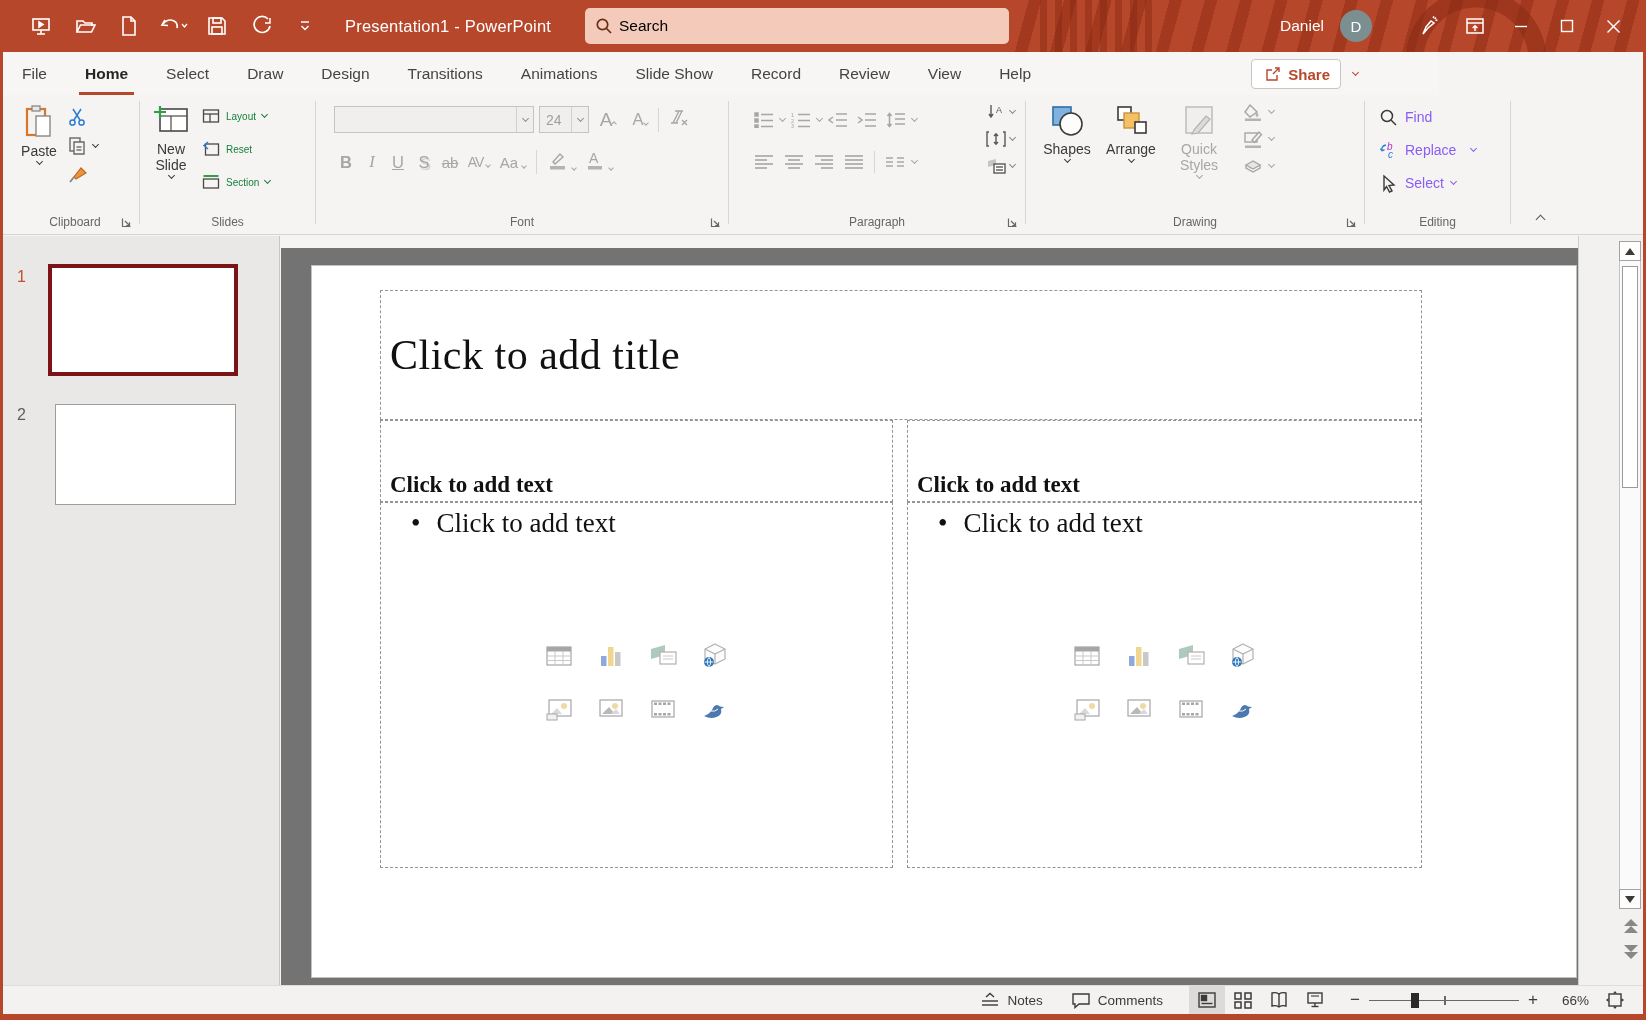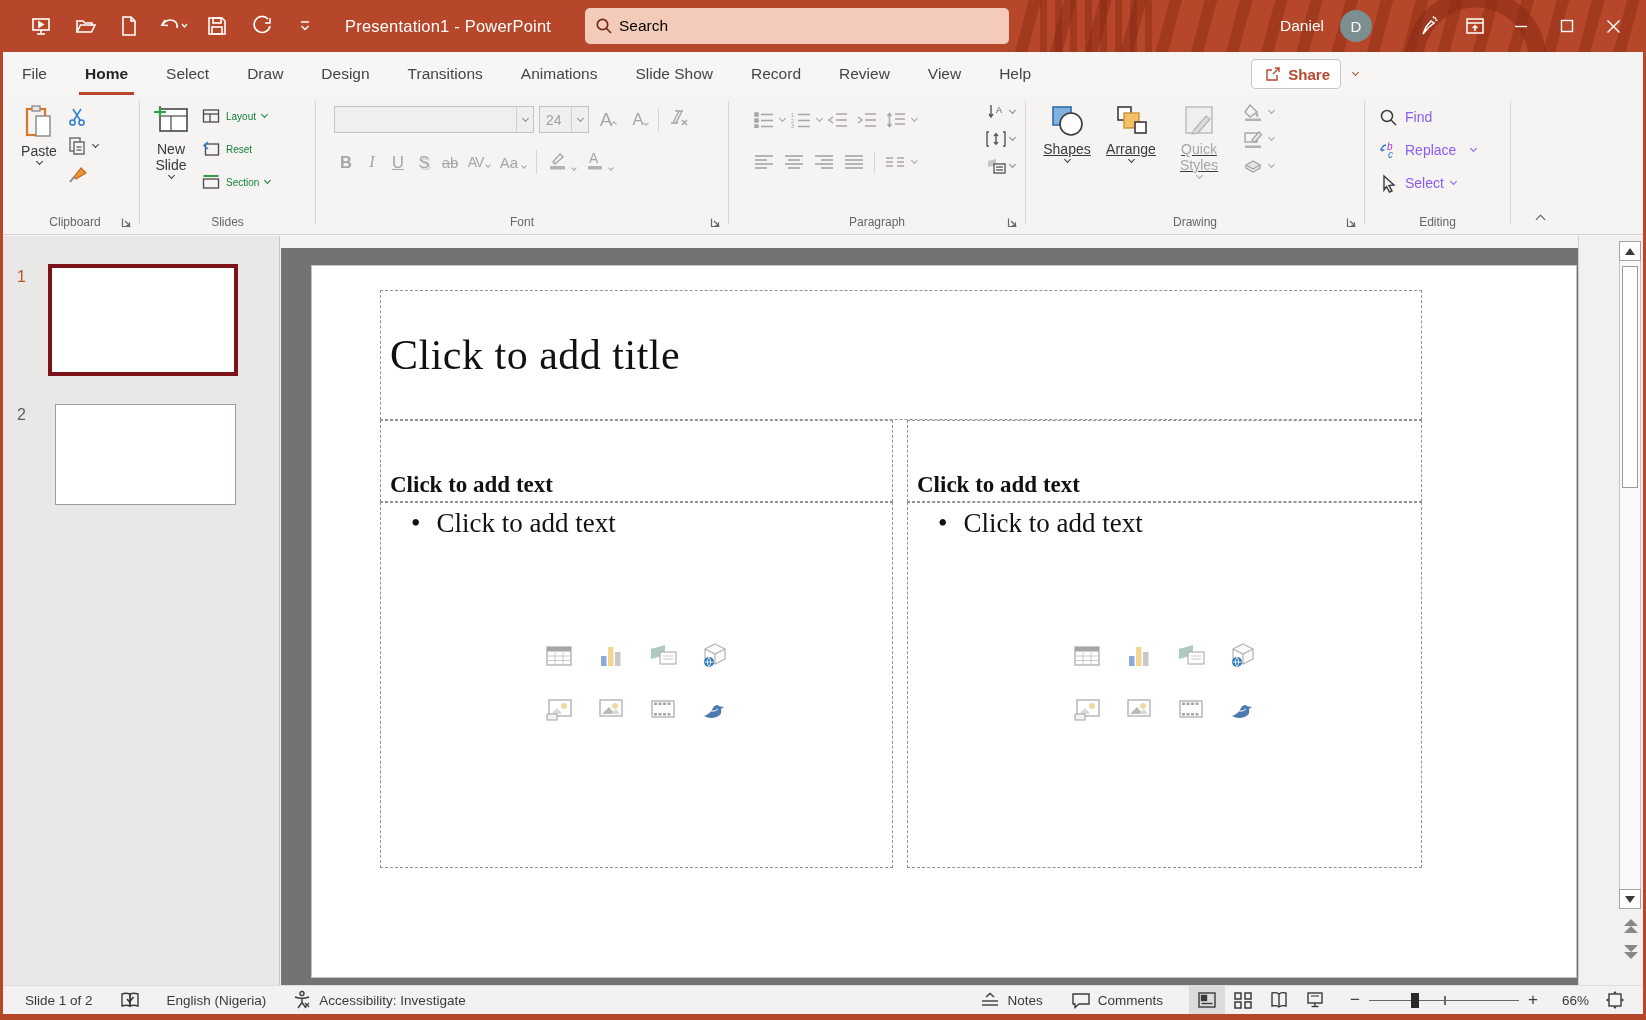--- a/index.html
+++ b/index.html
@@ -547,21 +547,21 @@
       <div class="launcher">
         <svg width="11" height="11" viewBox="0 0 11 11" fill="none" stroke="#6a6867" stroke-width="1.2">
             <path d="M1.5 1.5 v8 h8"></path>
             <path d="M4 4 l4.5 4.5 M8.5 5.2 v3.3 h-3.3"></path>
           </svg>
       </div>
     </div>
     <div class="vdiv"></div>
 
     <div class="rgroup" style="width:338px">
-      <div style="display:flex; padding-left:10px;text-decoration:underline;">
+      <div style="display:flex; padding-left:10px;">
         <div class="bigbtn" style="width:62px">
           <svg width="38" height="34" viewBox="0 0 38 34" fill="none">
             <rect x="5" y="3" width="18" height="18" fill="#7fb2e0" stroke="#2e6da4" stroke-width="1.6"></rect>
             <circle cx="23" cy="20" r="11" fill="#fdfdfd" stroke="#3b3a39" stroke-width="1.6"></circle>
           </svg>
           <span class="blabel">Shapes</span>
           <span class="cv"></span>
         </div>
         <div class="bigbtn" style="width:66px">
           <svg width="38" height="34" viewBox="0 0 38 34" fill="none">
@@ -851,39 +851,20 @@
     </div>
     <div id="next-slide">
       <svg width="18" height="18" viewBox="0 0 18 18" fill="#8a8886">
           <path d="M9 17 L2 10 h14 z"></path>
           <path d="M9 10 L2 3 h14 z"></path>
         </svg>
     </div>
   </div>
 
   <div id="statusbar">
-    <div id="sb-left">
-      <span class="sb-item">Slide 1 of 2</span>
-      <span class="sb-item">
-        <svg width="22" height="18" viewBox="0 0 22 18" fill="none" stroke="#3b3a39" stroke-width="1.4">
-            <path d="M3 3 q4 -1.5 8 0 v12 q-4 -1.5 -8 0 z"></path>
-            <path d="M19 3 q-4 -1.5 -8 0 v12 q4 -1.5 8 0 z"></path>
-            <path d="M8 8 l2.5 3 4 -5" stroke-width="1.6"></path>
-          </svg>
-      </span>
-      <span class="sb-item">English (Nigeria)</span>
-      <span class="sb-item">
-        <svg width="20" height="20" viewBox="0 0 20 20" fill="none" stroke="#3b3a39" stroke-width="1.4">
-            <circle cx="10" cy="3.5" r="2"></circle>
-            <path d="M3 7 q7 2.5 14 0 M10 8.5 v4 M10 12.5 L6 18 M10 12.5 L14 18"></path>
-            <path d="M13 13 l4 4 M17 13 l-4 4" stroke-width="1.2"></path>
-          </svg>
-        <span>Accessibility: Investigate</span>
-      </span>
-    </div>
     <div id="sb-right">
       <span class="sb-item">
         <svg width="20" height="16" viewBox="0 0 20 16" fill="none" stroke="#3b3a39" stroke-width="1.4">
             <path d="M6 5 L10 1.5 L14 5"></path>
             <line x1="2" y1="9" x2="18" y2="9"></line>
             <line x1="2" y1="13" x2="18" y2="13"></line>
           </svg>
         <span>Notes</span>
       </span>
       <span class="sb-item" style="margin-left:12px">

